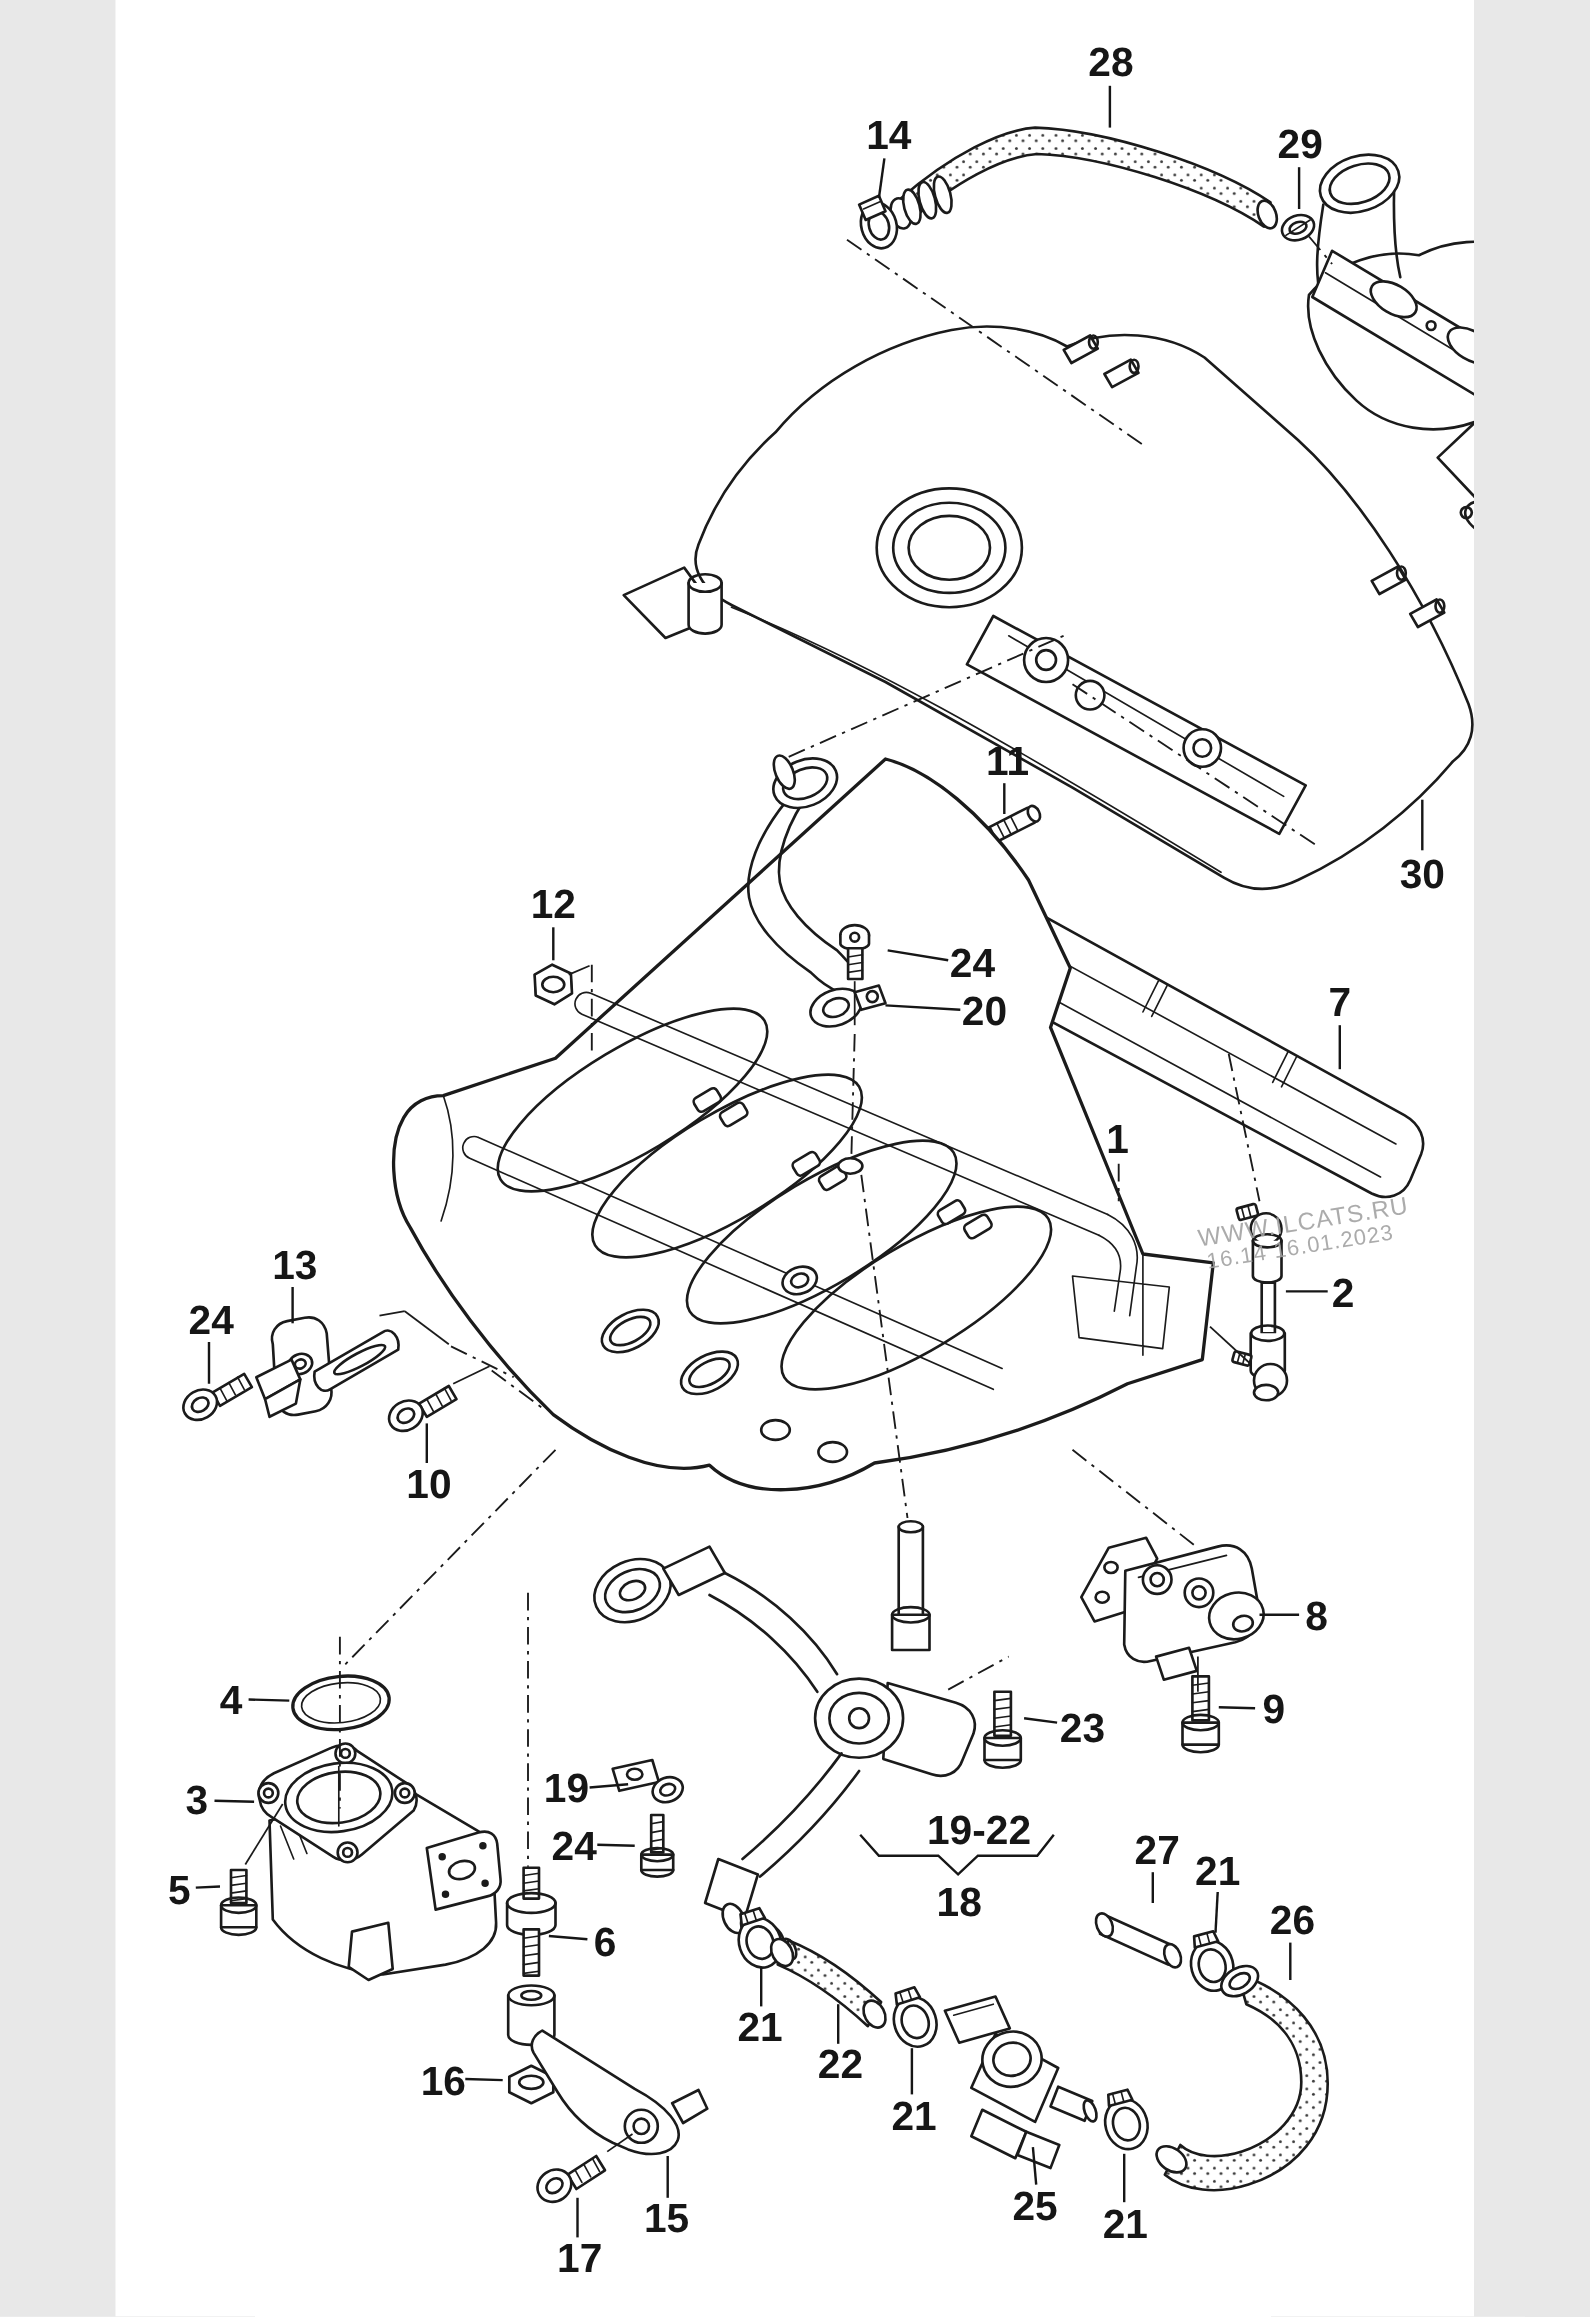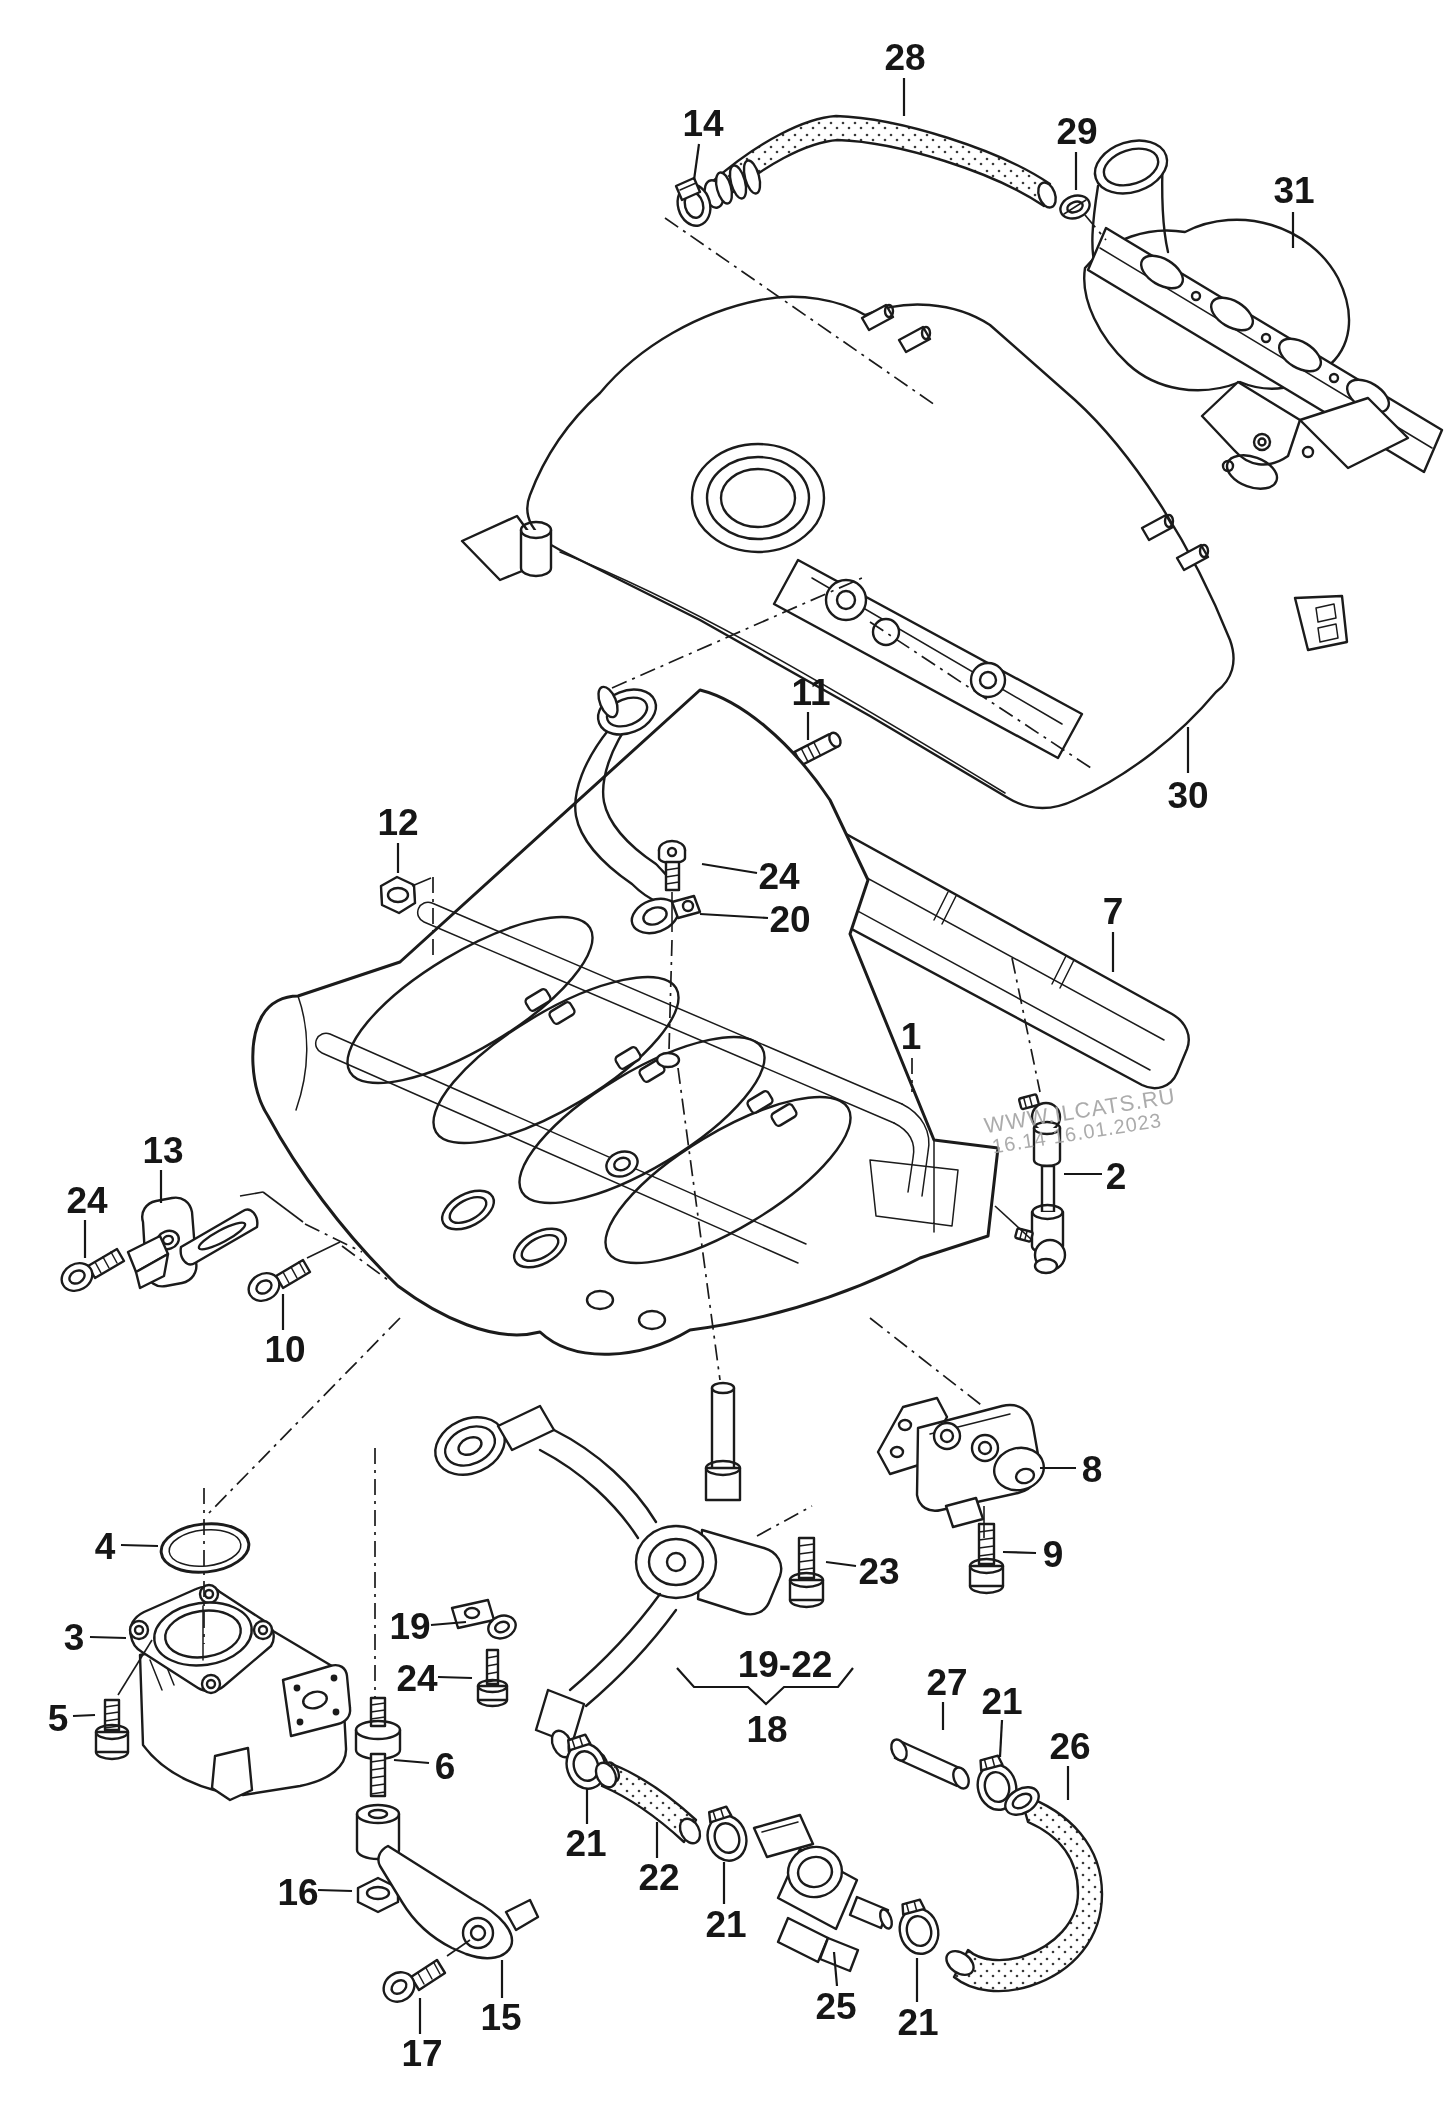--- a/index.html
+++ b/index.html
@@ -1,16 +1,16 @@
 <!DOCTYPE html>
 <html><head>
 <meta charset="utf-8">
 <style>
   html,body{margin:0;padding:0;background:#e8e8e8;}
-  .stage{position:relative;width:1445px;height:2106px;background:#ffffff;margin:0 auto;overflow:hidden;
+  .stage{position:relative;width:1235px;height:2106px;background:#ffffff;margin:0 auto;overflow:hidden;
          font-family:"Liberation Sans", sans-serif;}
   svg{position:absolute;inset:0;display:block;}
   .part{stroke:#1b1b1b;fill:none;stroke-width:2.4;stroke-linecap:round;stroke-linejoin:round;}
   .part .solidfill{fill:#ffffff;}
   .part .thin{stroke-width:1.5;}
   .part .thick{stroke-width:3;}
   .dashdot{stroke:#1b1b1b;stroke-width:1.7;fill:none;stroke-dasharray:16 6 3 6;}
   .assy{stroke:#1b1b1b;stroke-width:1.6;fill:none;}
   .leader{stroke:#161616;stroke-width:2.2;fill:none;}
   .callout-text{font-family:"Liberation Sans", sans-serif;font-weight:700;fill:#161616;}

